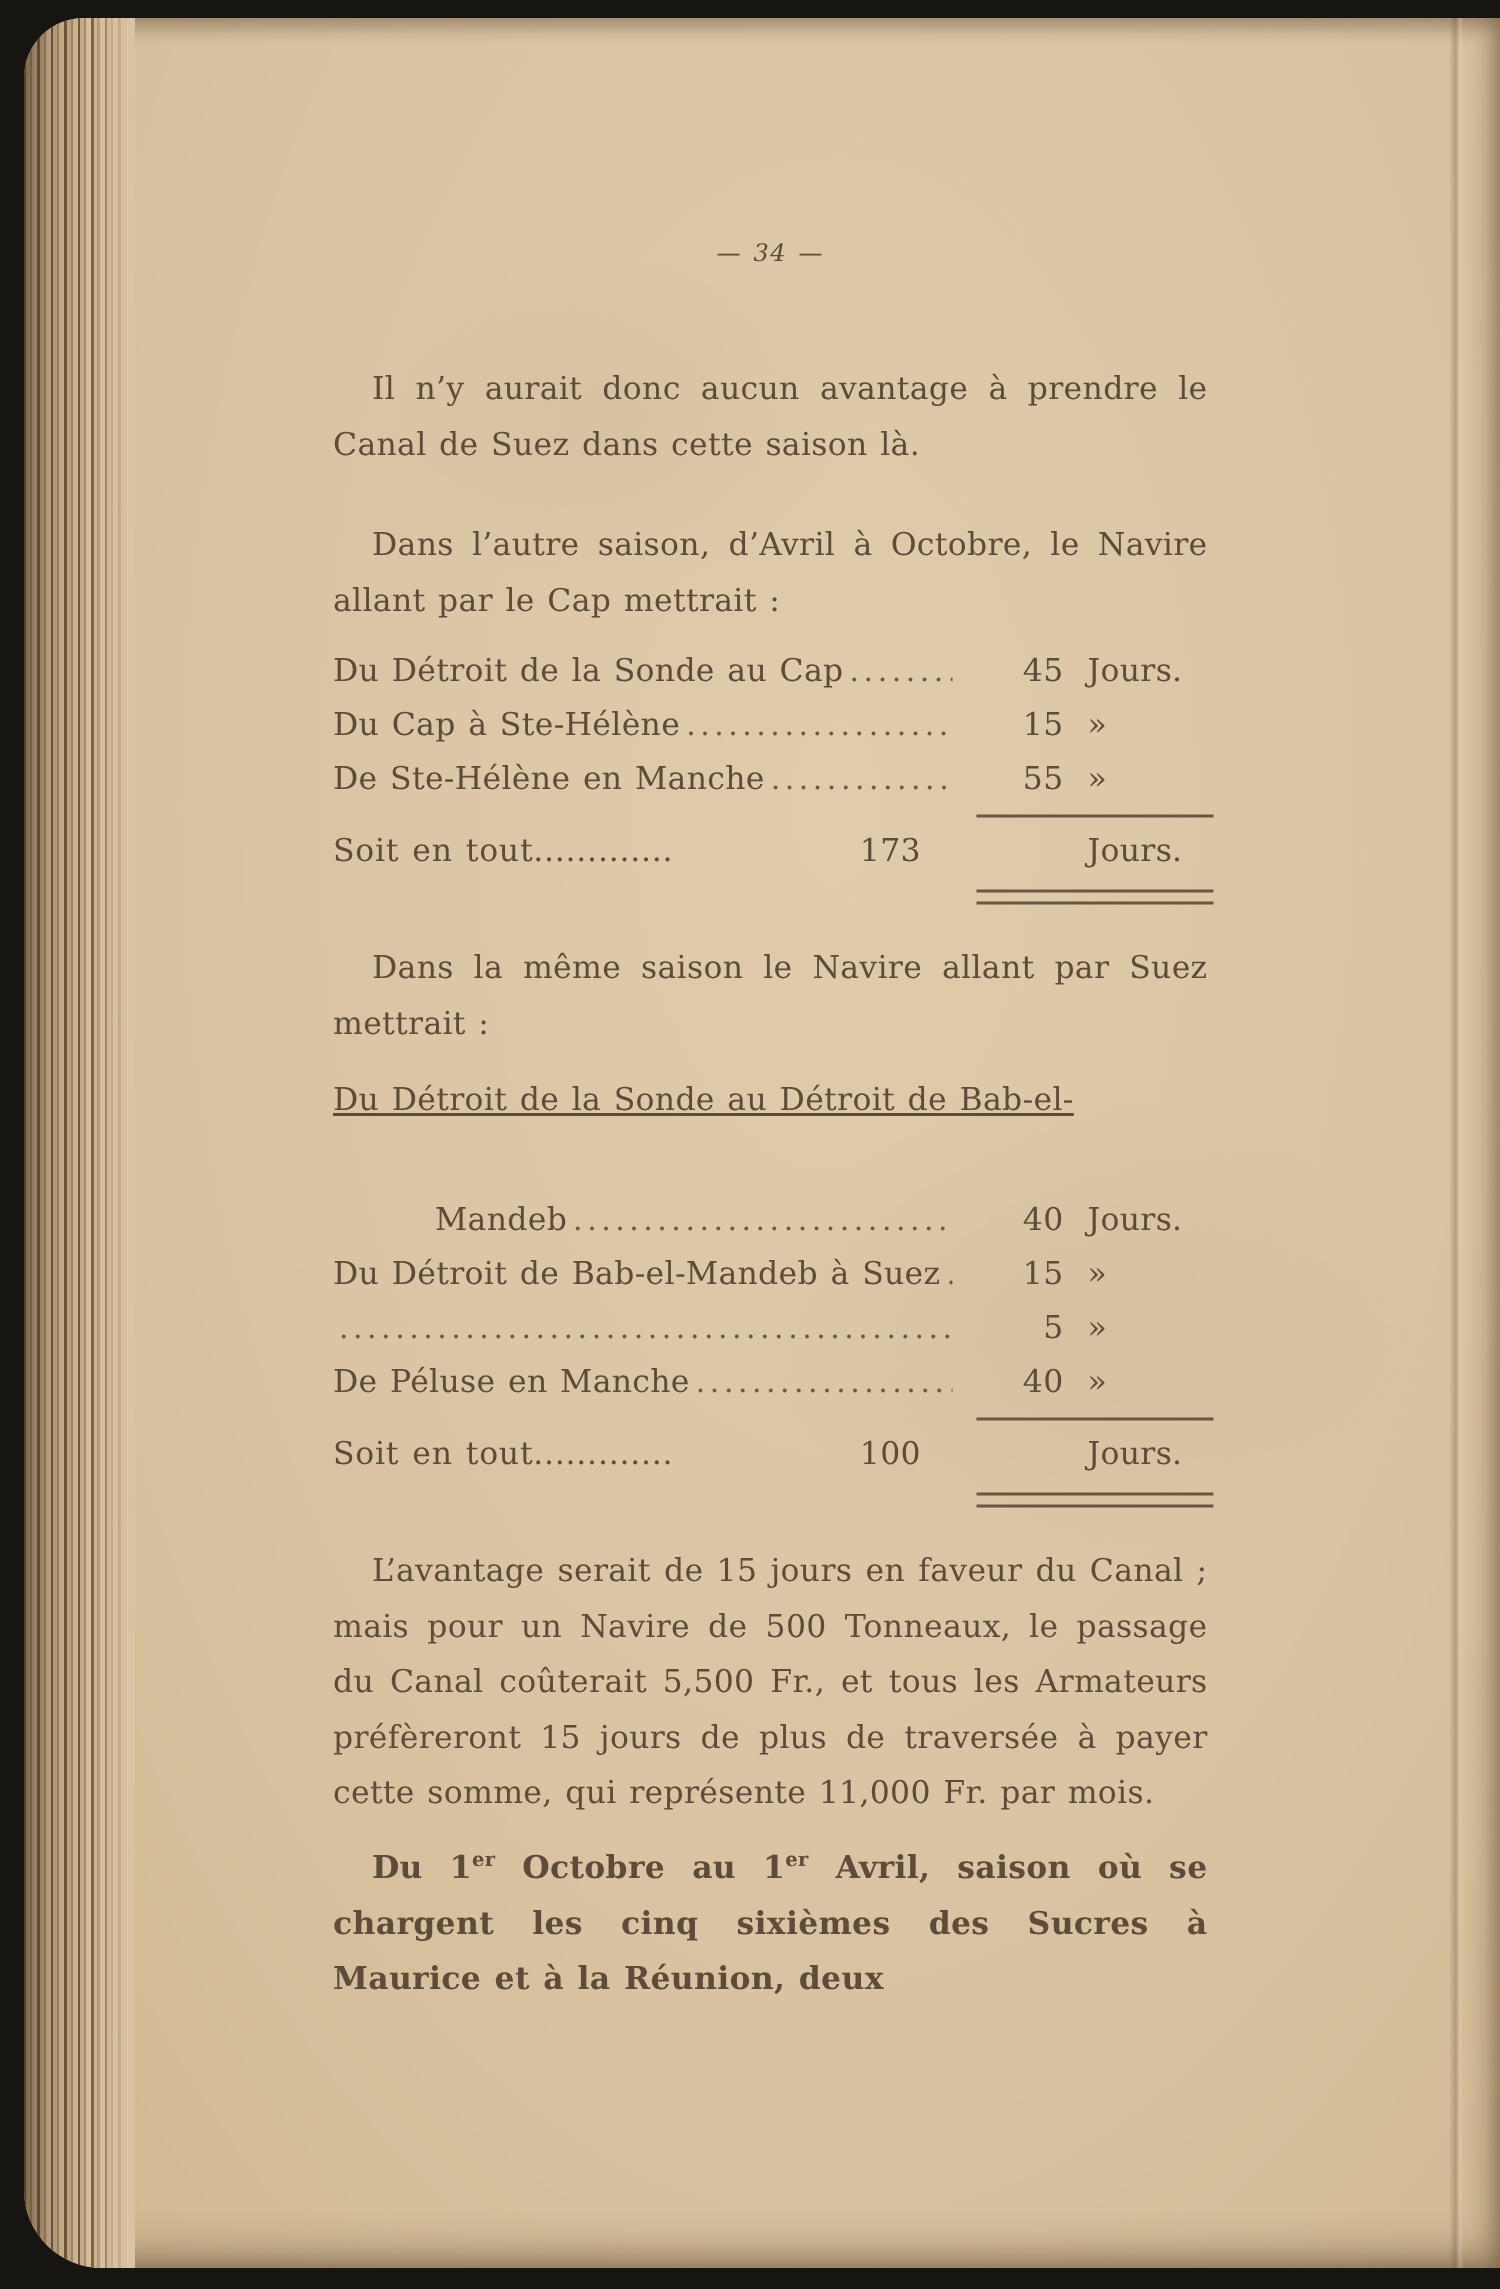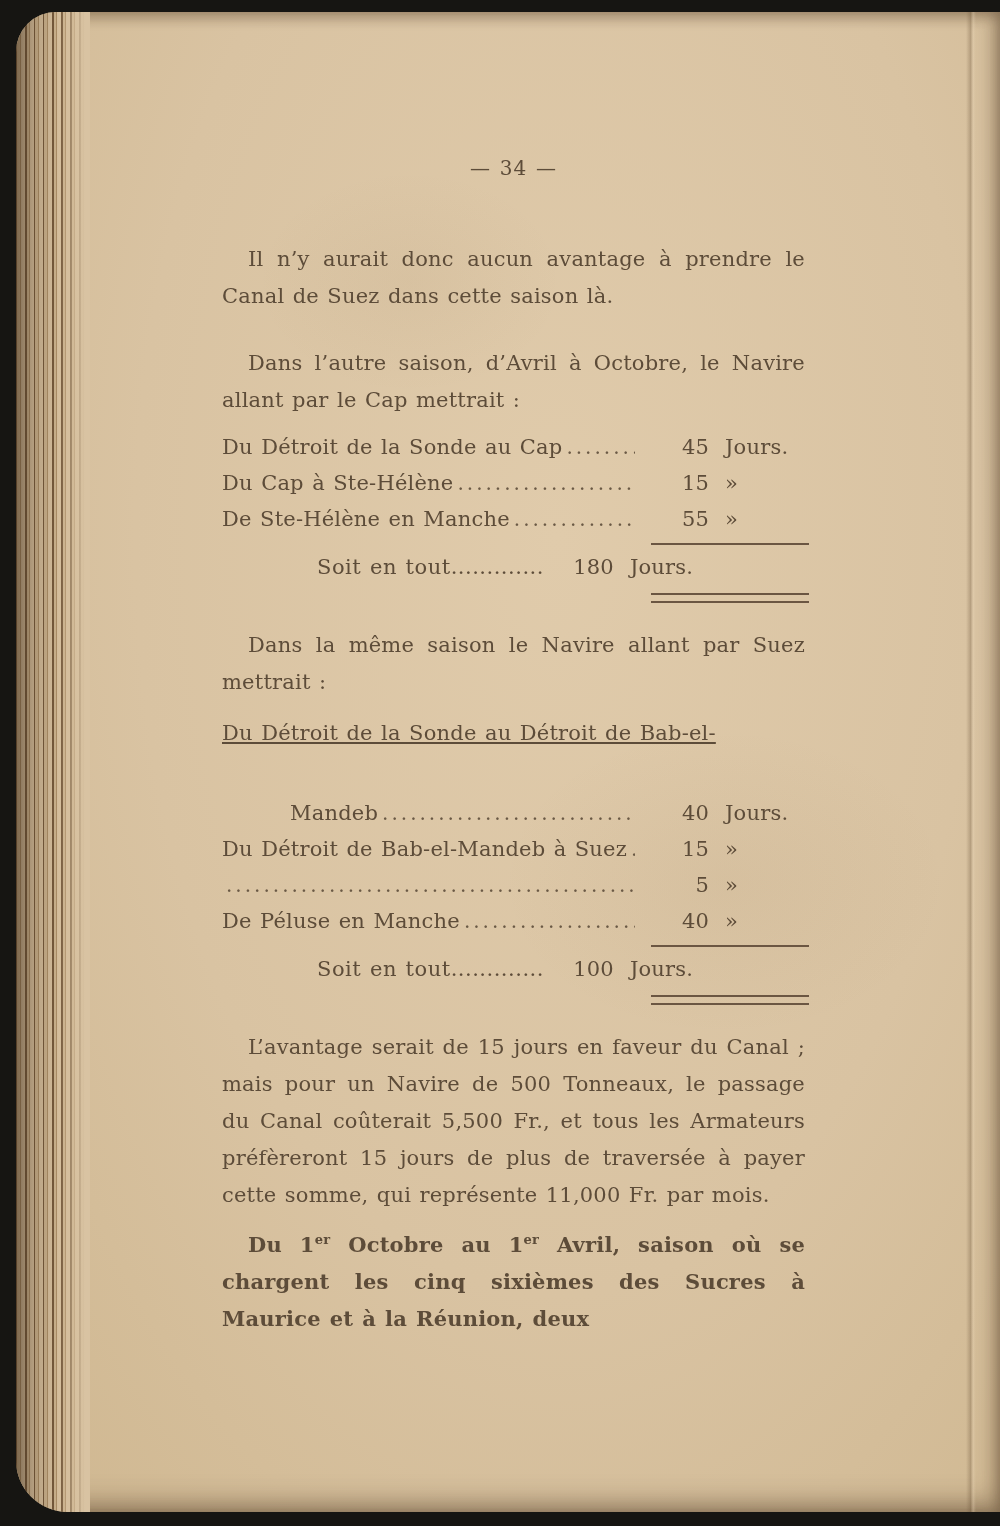--- a/index.html
+++ b/index.html
@@ -52,23 +52,24 @@
     padding-top: 138px;
     color: #5d4c39;
     font-size: 21px;
     line-height: 37px;
     word-spacing: 1.5px;
     letter-spacing: 0.2px;
   }
 
   .page-number {
     text-align: center;
-    font-size: 20px;
+    font-size: 16px;
     margin-bottom: 54px;
     letter-spacing: 1px;
+    font-style: italic;
   }
 
   .para { margin: 0 0 30px 0; text-indent: 26px; text-align: justify; }
   .para.tight { margin-bottom: 10px; }
   .para.lead-table { margin-bottom: 14px; }
   .para.last { margin-bottom: 0; font-weight: bold; }
   sup { font-size: 0.62em; vertical-align: super; line-height: 0; }
 
   .jtable { margin: 0 0 24px 0; line-height: 36px; }
   .trow { display: flex; align-items: baseline; justify-content: space-between; }
@@ -81,21 +82,21 @@
   }
   .tval { flex: 0 0 70px; text-align: right; white-space: nowrap; }
   .tunit { flex: 0 0 80px; padding-left: 16px; white-space: nowrap; }
 
   .full-label { white-space: nowrap; text-decoration: underline; }
 
   .rule {
     width: 158px; margin: 6px -4px 4px auto;
     border-top: 2px solid #6b5642;
   }
-  .total-row { display: flex; justify-content: center; align-items: baseline; }
+  .total-row { display: flex; justify-content: space-between; align-items: baseline; }
   .total-label { white-space: nowrap; letter-spacing: 0.5px; }
   .double-rule {
     width: 158px; height: 6px; margin: 8px -4px 0 auto;
     border-top: 2px solid #6b5642;
     border-bottom: 2px solid #6b5642;
   }
 </style>
 </head>
 <body>
 
@@ -127,21 +128,21 @@
         </div>
         <div class="trow">
           <span class="tlabel">De Ste-Hélène en Manche</span>
           <span class="leader"></span>
           <span class="tval">55</span>
           <span class="tunit">»</span>
         </div>
         <div class="rule"></div>
         <div class="total-row">
           <span class="total-label">Soit en tout.............</span>
-          <span class="tval">180</span>
+          <span class="tval">173</span>
           <span class="tunit">Jours.</span>
         </div>
         <div class="double-rule"></div>
       </div>
 
       <p class="para lead-table">Dans la même saison le Navire allant par Suez mettrait :</p>
 
       <div class="jtable">
         <div class="trow">
           <span class="full-label">Du Détroit de la Sonde au Détroit de Bab-el-</span>

